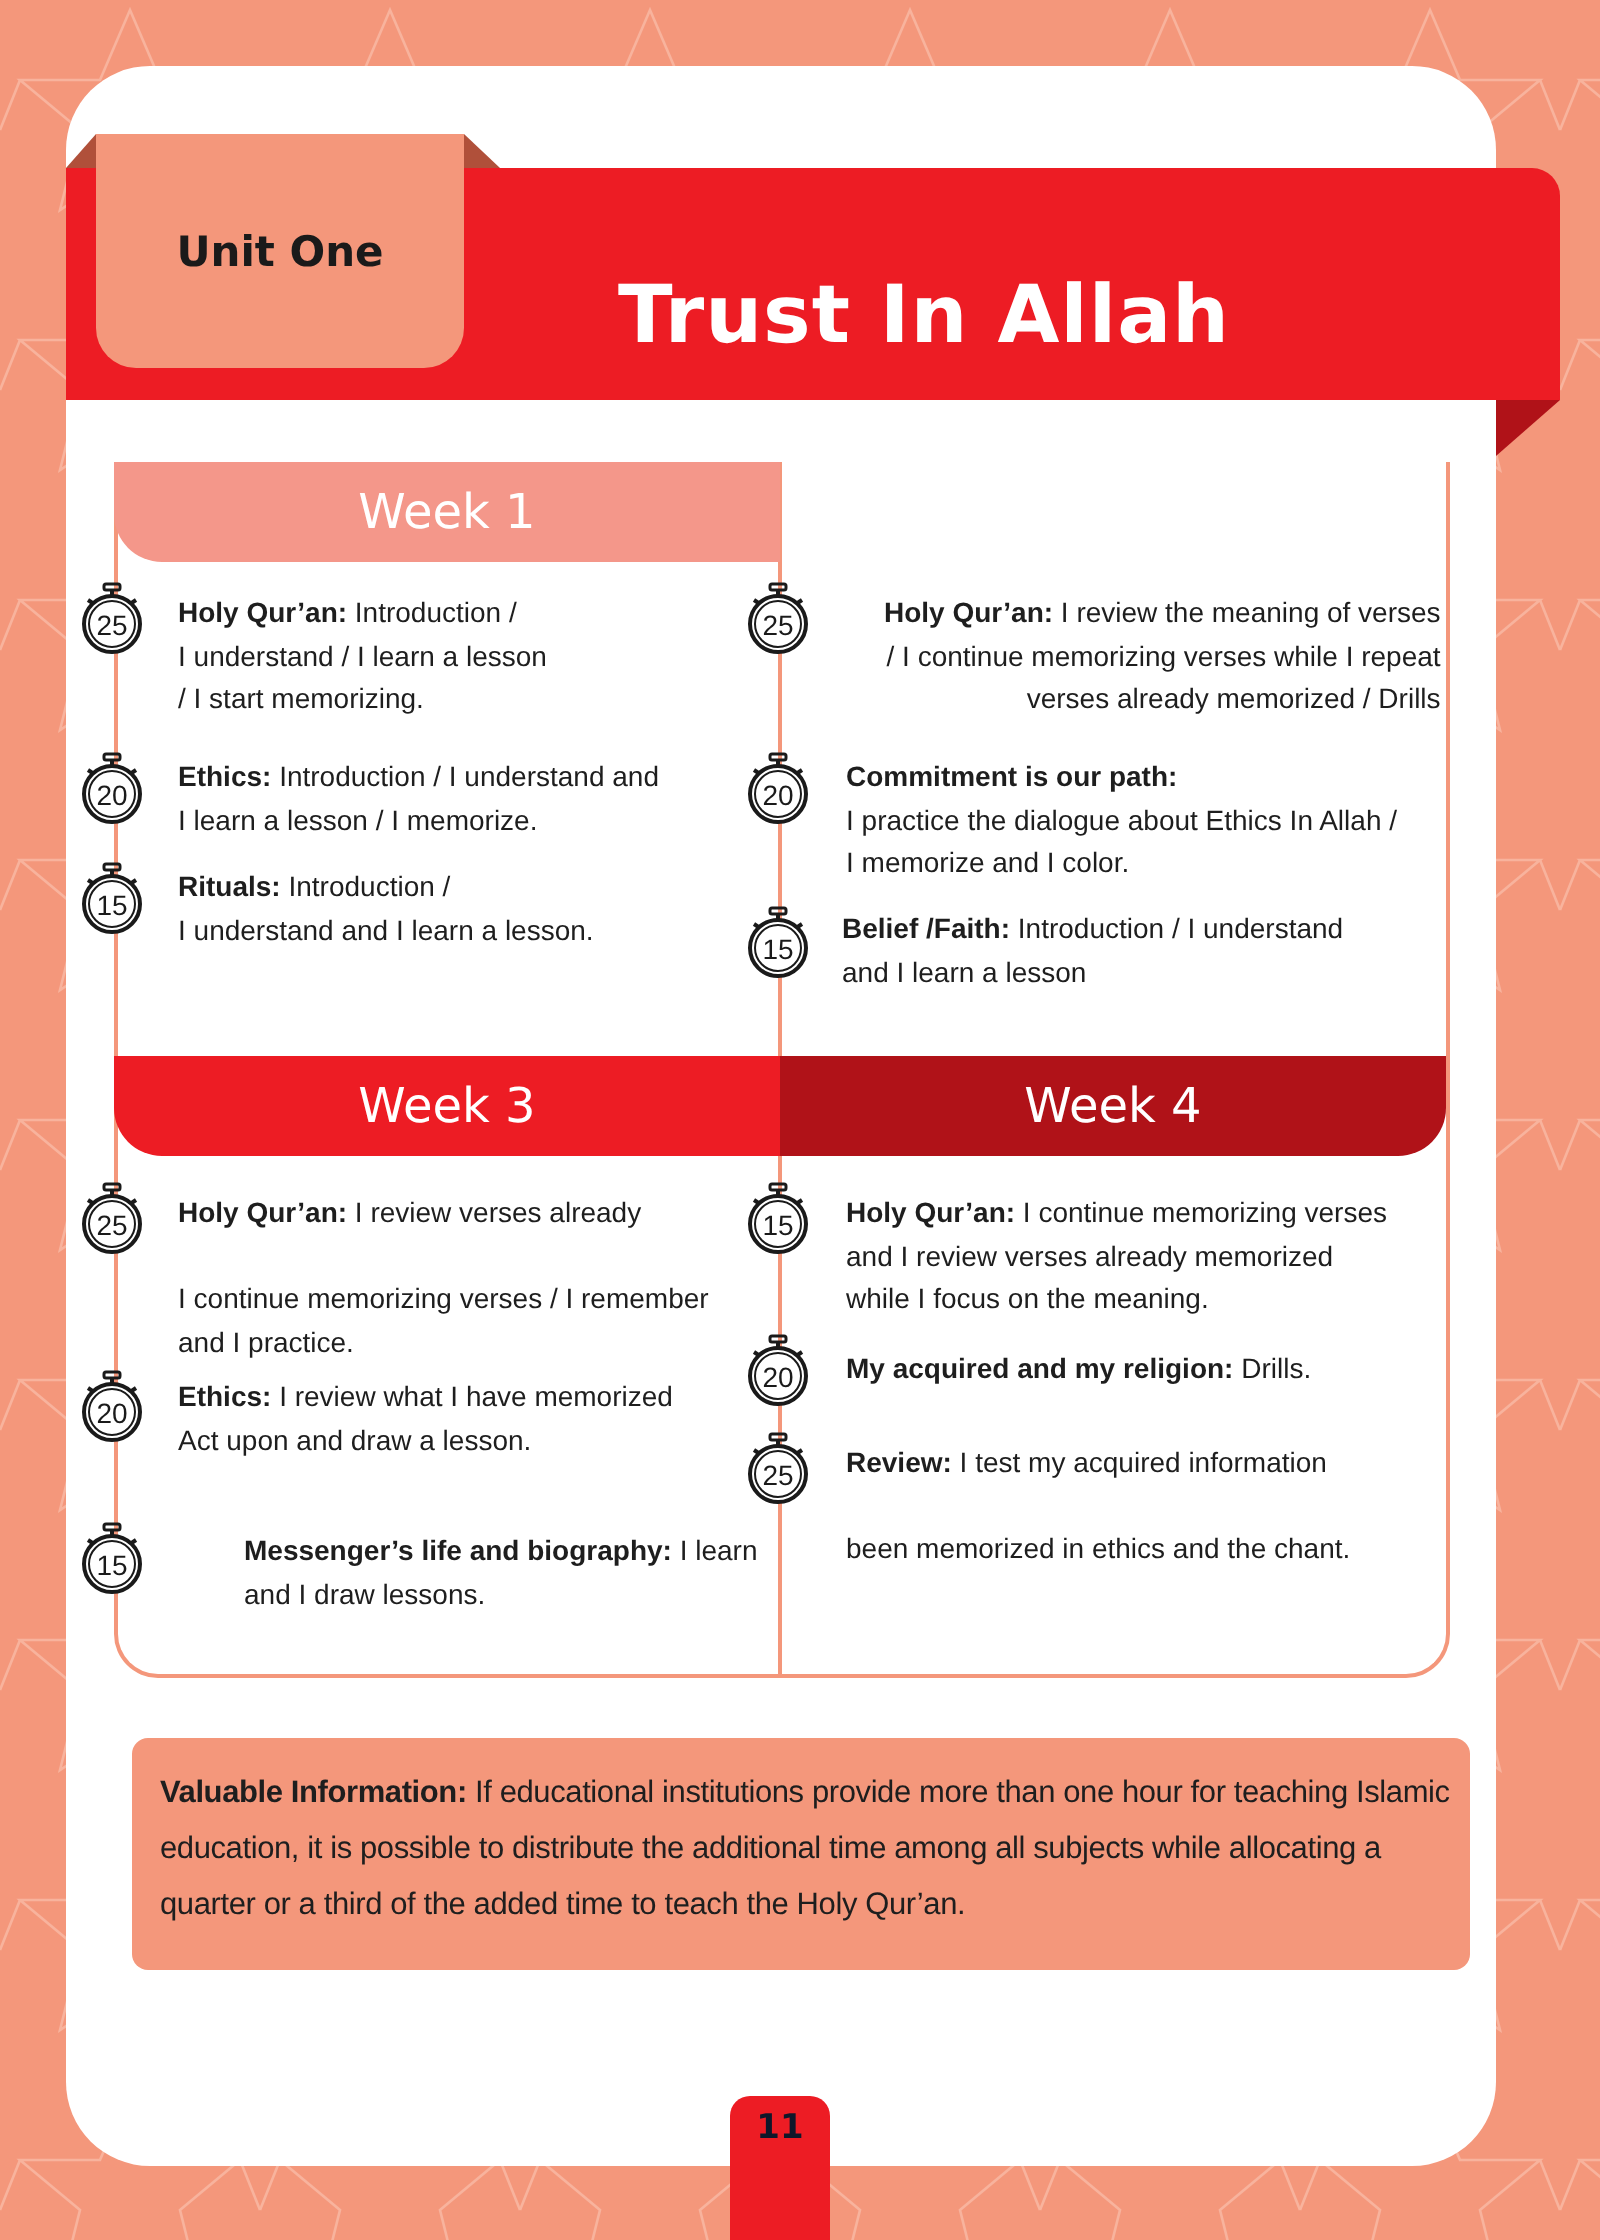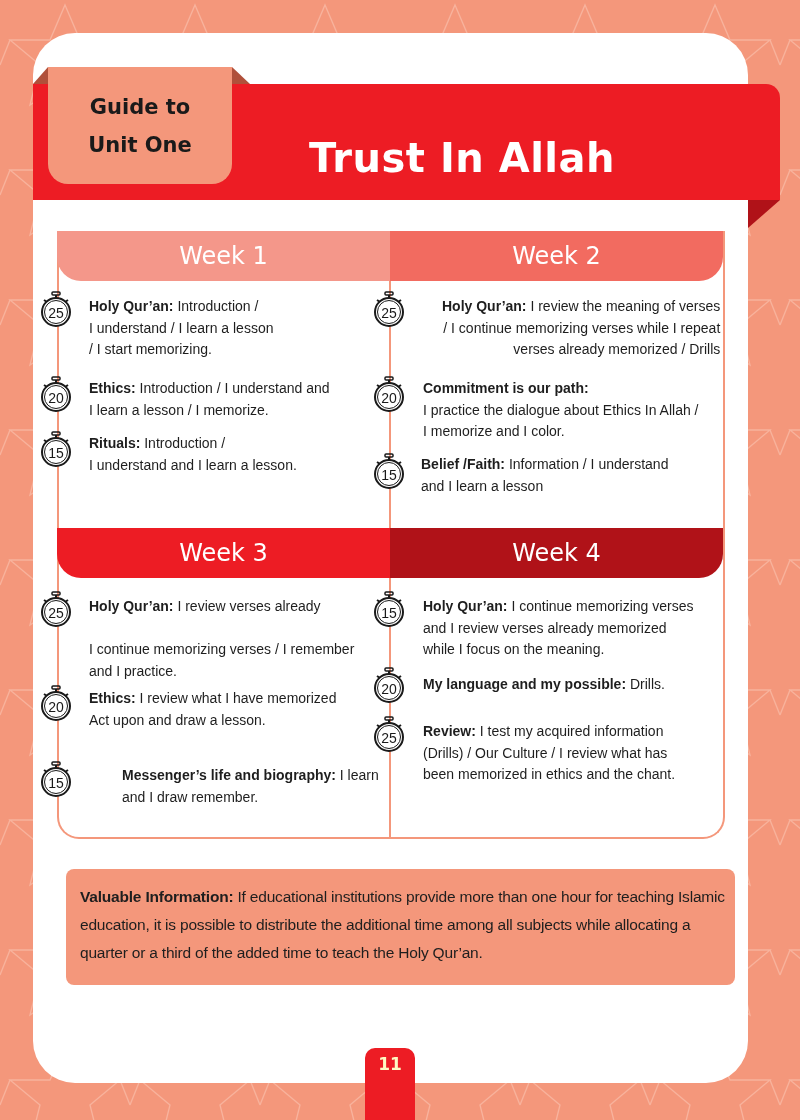--- a/index.html
+++ b/index.html
@@ -65,21 +65,21 @@
     background:#F4977B; border-radius:8px;
   }
   .info-text {
     position:absolute; left:14px; top:14px; width:650px;
     font-family:"Liberation Sans", sans-serif; font-size:15.5px; line-height:28px; color:#1e1e1e;
     letter-spacing:-0.2px;
   }
   .page-num {
     position:absolute; left:365px; top:1048px; width:50px; height:72px;
     background:#ED1C24; border-radius:10px 10px 0 0;
-    color:#fef9c3; font-family:"DejaVu Sans", sans-serif; font-weight:bold; font-size:17px;
+    color:#0f172a; font-family:"DejaVu Sans", sans-serif; font-weight:bold; font-size:17px;
     text-align:center; padding-top:6px; box-sizing:border-box;
   }
 </style>
 </head>
 <body>
 
 <svg class="pattern" width="800" height="1120" viewBox="0 0 800 1120">
   <defs>
     <pattern id="stars" width="130" height="130" patternUnits="userSpaceOnUse">
       <g fill="none" stroke="#F8B39D" stroke-width="1.3">
@@ -94,30 +94,28 @@
 
 <div class="card"></div>
 
 <div class="banner"></div>
 <div class="banner-fold"></div>
 <div class="banner-title">Trust In Allah</div>
 
 <div class="tab-fold-l"></div>
 <div class="tab-fold-r"></div>
 <div class="tab">
-  <span>Guide to</span>
   <span>Unit One</span>
 </div>
 
 <div class="grid">
   <div class="frame"></div>
   <div class="vline"></div>
 
   <div class="week-head wh-left" style="left:0;top:0;width:333px;background:#F4978A;">Week 1</div>
-  <div class="week-head wh-right" style="left:333px;top:0;width:333px;background:#F26B60;">Week 2</div>
   <div class="week-head wh-left" style="left:0;top:297px;width:333px;background:#ED1C24;">Week 3</div>
   <div class="week-head wh-right" style="left:333px;top:297px;width:333px;background:#B01218;">Week 4</div>
 </div>
 
 <div id="items">
     <div class="sw" style="left: 40px; top: 290px;">
       <svg width="32" height="38" viewBox="0 0 32 38">
         <circle cx="16" cy="22" r="14" fill="#fff" stroke="#1a1a1a" stroke-width="2"></circle>
         <circle cx="16" cy="22" r="11.5" fill="none" stroke="#1a1a1a" stroke-width="1"></circle>
         <rect x="12" y="2" width="8" height="3" rx="1" fill="none" stroke="#1a1a1a" stroke-width="1.5"></rect>
@@ -180,21 +178,21 @@
       <svg width="32" height="38" viewBox="0 0 32 38">
         <circle cx="16" cy="22" r="14" fill="#fff" stroke="#1a1a1a" stroke-width="2"></circle>
         <circle cx="16" cy="22" r="11.5" fill="none" stroke="#1a1a1a" stroke-width="1"></circle>
         <rect x="12" y="2" width="8" height="3" rx="1" fill="none" stroke="#1a1a1a" stroke-width="1.5"></rect>
         <line x1="16" y1="5" x2="16" y2="8" stroke="#1a1a1a" stroke-width="2"></line>
         <line x1="4" y1="10" x2="7" y2="12" stroke="#1a1a1a" stroke-width="2"></line>
         <line x1="28" y1="10" x2="25" y2="12" stroke="#1a1a1a" stroke-width="2"></line>
         <text x="16" y="27.5" font-family="Liberation Sans, sans-serif" font-size="14" text-anchor="middle" fill="#1a1a1a">15</text>
       </svg>
     </div>
-    <div class="item-text" style="left: 421px; top: 454px;"><b>Belief /Faith:</b><span> Information / I understand</span><br><span>and I learn a lesson</span></div>
+    <div class="item-text" style="left: 421px; top: 454px;"><b>Belief /Faith:</b><span> Introduction / I understand</span><br><span>and I learn a lesson</span></div>
     <div class="sw" style="left: 40px; top: 590px;">
       <svg width="32" height="38" viewBox="0 0 32 38">
         <circle cx="16" cy="22" r="14" fill="#fff" stroke="#1a1a1a" stroke-width="2"></circle>
         <circle cx="16" cy="22" r="11.5" fill="none" stroke="#1a1a1a" stroke-width="1"></circle>
         <rect x="12" y="2" width="8" height="3" rx="1" fill="none" stroke="#1a1a1a" stroke-width="1.5"></rect>
         <line x1="16" y1="5" x2="16" y2="8" stroke="#1a1a1a" stroke-width="2"></line>
         <line x1="4" y1="10" x2="7" y2="12" stroke="#1a1a1a" stroke-width="2"></line>
         <line x1="28" y1="10" x2="25" y2="12" stroke="#1a1a1a" stroke-width="2"></line>
         <text x="16" y="27.5" font-family="Liberation Sans, sans-serif" font-size="14" text-anchor="middle" fill="#1a1a1a">25</text>
       </svg>
@@ -216,21 +214,21 @@
       <svg width="32" height="38" viewBox="0 0 32 38">
         <circle cx="16" cy="22" r="14" fill="#fff" stroke="#1a1a1a" stroke-width="2"></circle>
         <circle cx="16" cy="22" r="11.5" fill="none" stroke="#1a1a1a" stroke-width="1"></circle>
         <rect x="12" y="2" width="8" height="3" rx="1" fill="none" stroke="#1a1a1a" stroke-width="1.5"></rect>
         <line x1="16" y1="5" x2="16" y2="8" stroke="#1a1a1a" stroke-width="2"></line>
         <line x1="4" y1="10" x2="7" y2="12" stroke="#1a1a1a" stroke-width="2"></line>
         <line x1="28" y1="10" x2="25" y2="12" stroke="#1a1a1a" stroke-width="2"></line>
         <text x="16" y="27.5" font-family="Liberation Sans, sans-serif" font-size="14" text-anchor="middle" fill="#1a1a1a">15</text>
       </svg>
     </div>
-    <div class="item-text" style="left: 89px; top: 765px; margin-left: 33px;"><b>Messenger’s life and biography:</b><span> I learn</span><br><span>and I draw remember.</span></div>
+    <div class="item-text" style="left: 89px; top: 765px; margin-left: 33px;"><b>Messenger’s life and biography:</b><span> I learn</span><br><span>and I draw lessons.</span></div>
     <div class="sw" style="left: 373px; top: 590px;">
       <svg width="32" height="38" viewBox="0 0 32 38">
         <circle cx="16" cy="22" r="14" fill="#fff" stroke="#1a1a1a" stroke-width="2"></circle>
         <circle cx="16" cy="22" r="11.5" fill="none" stroke="#1a1a1a" stroke-width="1"></circle>
         <rect x="12" y="2" width="8" height="3" rx="1" fill="none" stroke="#1a1a1a" stroke-width="1.5"></rect>
         <line x1="16" y1="5" x2="16" y2="8" stroke="#1a1a1a" stroke-width="2"></line>
         <line x1="4" y1="10" x2="7" y2="12" stroke="#1a1a1a" stroke-width="2"></line>
         <line x1="28" y1="10" x2="25" y2="12" stroke="#1a1a1a" stroke-width="2"></line>
         <text x="16" y="27.5" font-family="Liberation Sans, sans-serif" font-size="14" text-anchor="middle" fill="#1a1a1a">15</text>
       </svg>
@@ -240,32 +238,32 @@
       <svg width="32" height="38" viewBox="0 0 32 38">
         <circle cx="16" cy="22" r="14" fill="#fff" stroke="#1a1a1a" stroke-width="2"></circle>
         <circle cx="16" cy="22" r="11.5" fill="none" stroke="#1a1a1a" stroke-width="1"></circle>
         <rect x="12" y="2" width="8" height="3" rx="1" fill="none" stroke="#1a1a1a" stroke-width="1.5"></rect>
         <line x1="16" y1="5" x2="16" y2="8" stroke="#1a1a1a" stroke-width="2"></line>
         <line x1="4" y1="10" x2="7" y2="12" stroke="#1a1a1a" stroke-width="2"></line>
         <line x1="28" y1="10" x2="25" y2="12" stroke="#1a1a1a" stroke-width="2"></line>
         <text x="16" y="27.5" font-family="Liberation Sans, sans-serif" font-size="14" text-anchor="middle" fill="#1a1a1a">20</text>
       </svg>
     </div>
-    <div class="item-text" style="left: 423px; top: 674px;"><b>My language and my possible:</b><span> Drills.</span></div>
+    <div class="item-text" style="left: 423px; top: 674px;"><b>My acquired and my religion:</b><span> Drills.</span></div>
     <div class="sw" style="left: 373px; top: 715px;">
       <svg width="32" height="38" viewBox="0 0 32 38">
         <circle cx="16" cy="22" r="14" fill="#fff" stroke="#1a1a1a" stroke-width="2"></circle>
         <circle cx="16" cy="22" r="11.5" fill="none" stroke="#1a1a1a" stroke-width="1"></circle>
         <rect x="12" y="2" width="8" height="3" rx="1" fill="none" stroke="#1a1a1a" stroke-width="1.5"></rect>
         <line x1="16" y1="5" x2="16" y2="8" stroke="#1a1a1a" stroke-width="2"></line>
         <line x1="4" y1="10" x2="7" y2="12" stroke="#1a1a1a" stroke-width="2"></line>
         <line x1="28" y1="10" x2="25" y2="12" stroke="#1a1a1a" stroke-width="2"></line>
         <text x="16" y="27.5" font-family="Liberation Sans, sans-serif" font-size="14" text-anchor="middle" fill="#1a1a1a">25</text>
       </svg>
     </div>
-    <div class="item-text" style="left: 423px; top: 721px;"><b>Review:</b><span> I test my acquired information</span><br><span>(Drills) / Our Culture / I review what has</span><br><span>been memorized in ethics and the chant.</span></div>
+    <div class="item-text" style="left: 423px; top: 721px;"><b>Review:</b><span> I test my acquired information</span><br><br><span>been memorized in ethics and the chant.</span></div>
   </div>
 
 <div class="info">
   <div class="info-text"><b>Valuable Information:</b><span> If educational institutions provide more than one hour for teaching Islamic education, it is possible to distribute the additional time among all subjects while allocating a quarter or a third of the added time to teach the Holy Qur’an.</span></div>
 </div>
 
 <div class="page-num">11</div>
 
 </body></html>

